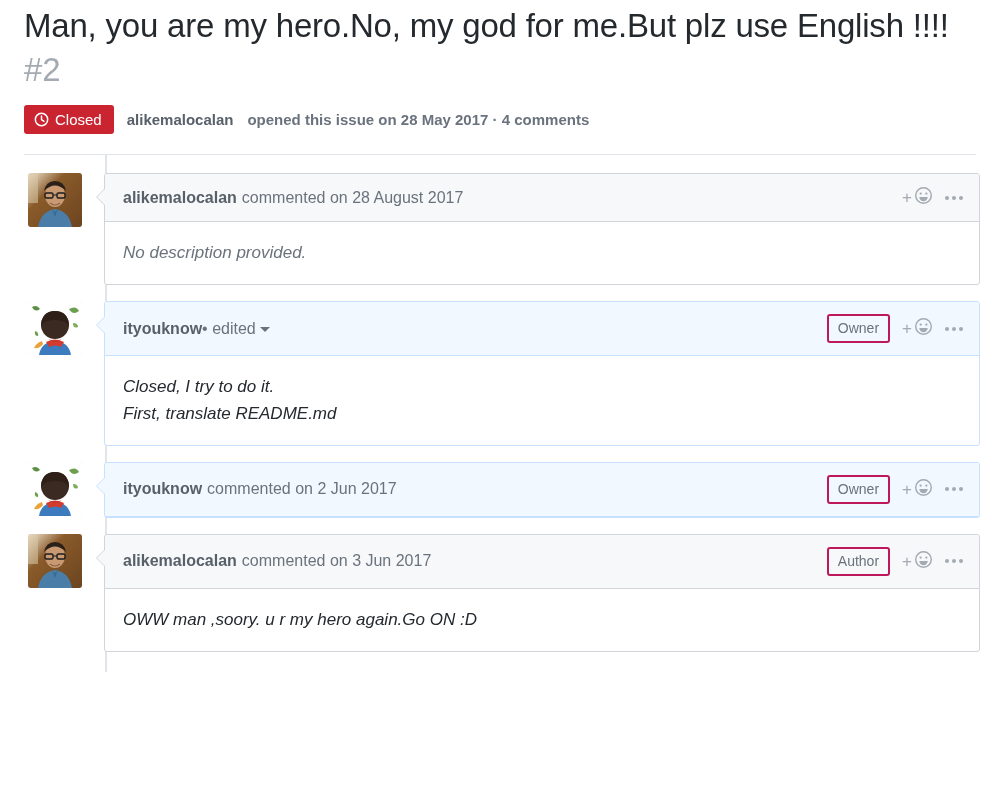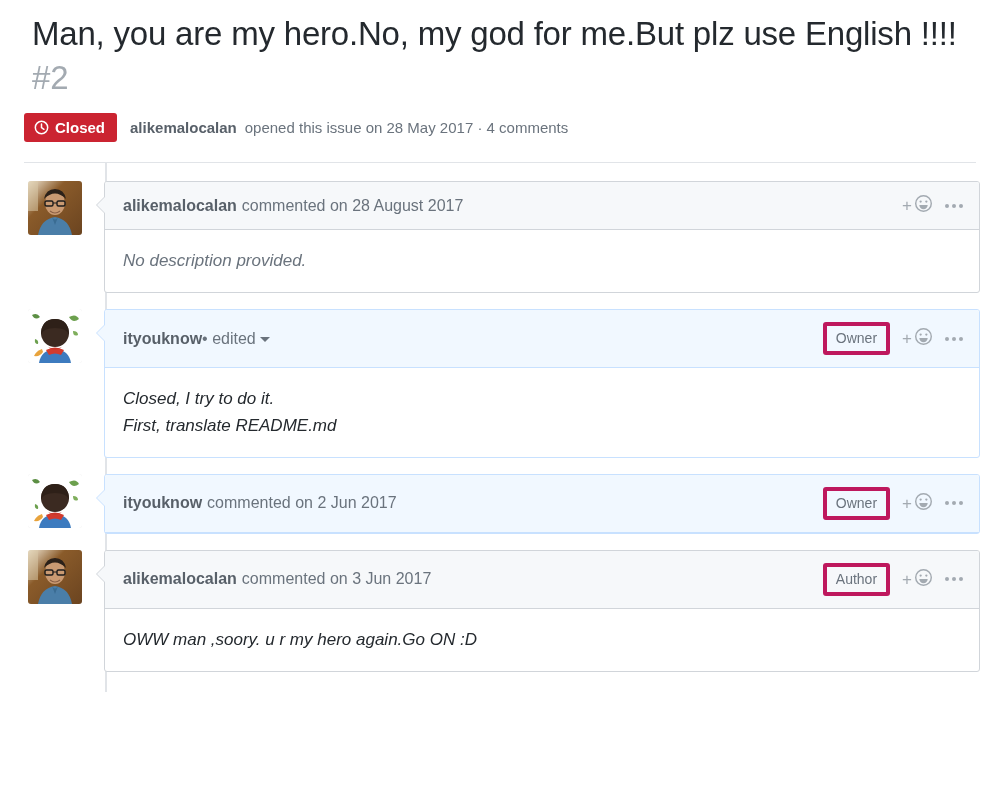--- a/index.html
+++ b/index.html
@@ -14,40 +14,40 @@
 
   .page { position: relative; width: 1000px; height: 797px; }
 
   
   .issue-header { padding: 4px 24px 0 24px; }
   .issue-title {
     font-size: 33px;
     line-height: 1.32;
     font-weight: 400;
     color: #24292e;
-    margin: 8px;
+    margin: 0;
     letter-spacing: -0.2px;
   }
   .issue-number { color: #a3aab1; font-weight: 300; }
 
   .issue-meta {
     display: flex;
     align-items: center;
     margin-top: 14px;
     font-size: 15px;
     color: #6a737d;
   }
   .state-badge {
     display: inline-flex;
     align-items: center;
     gap: 6px;
     background: #cb2431;
     color: #ffffff;
     font-size: 15px;
-    font-weight: bold;
+    font-weight: normal;
     padding: 6px 12px 6px 10px;
     border-radius: 3px;
     margin-right: 13px;
   }
   .state-badge svg { display:block; }
   .meta-author { color: #586069; font-weight: bold; }
   .meta-text { color: #6a737d; }
 
   .header-rule {
     margin: 20px 24px 0 24px;
@@ -150,21 +150,21 @@
     border-left: 5px solid transparent;
     border-right: 5px solid transparent;
     border-top: 5px solid #6a737d;
   }
 
   .head-spacer { flex: 1 1 auto; }
 
   .role-badge {
     font-size: 14px;
     color: #6a737d;
-    border: 4px solid #be185d;
+    border: 2px solid #be185d;
     border-radius: 3px;
     padding: 4px 9px;
     background: transparent;
     margin-right: 12px;
     line-height: 1.2;
     white-space: nowrap;
   }
 
   .head-actions { display: flex; align-items: center; gap: 12px; padding-right: 4px; }
   .reaction-btn { display: flex; align-items: center; gap: 2px; cursor: pointer; }
@@ -197,21 +197,21 @@
       <span class="state-badge">
         <span>
           <svg width="15" height="15" viewBox="0 0 16 16" aria-hidden="true">
             <circle cx="8" cy="8" r="6.6" fill="none" stroke="#ffffff" stroke-width="1.6"></circle>
             <path d="M8 4.2 V8 L10.6 9.9" fill="none" stroke="#ffffff" stroke-width="1.6" stroke-linecap="round"></path>
           </svg>
         </span>
         <span>Closed</span>
       </span>
       <span class="meta-author">alikemalocalan</span>
-      <span class="meta-text" style="margin-left:8px;">opened this issue on 28 May 2017 · 4 comments</span>
+      <span class="meta-text" style="margin-left:14px;font-weight:bold;">opened this issue on 28 May 2017 · 4 comments</span>
     </div>
   </div>
 
   <hr class="header-rule">
 
   <div class="timeline">
     <div class="timeline-line"></div>
     <div id="comments-container">
         <div class="comment-row">
           <div class="avatar">

